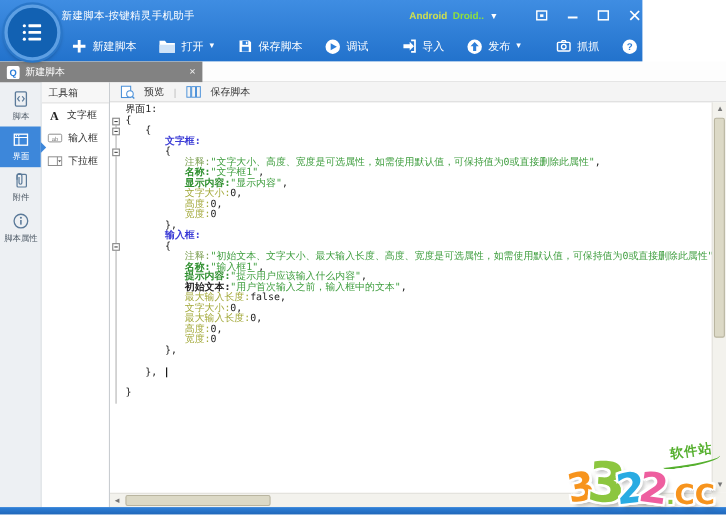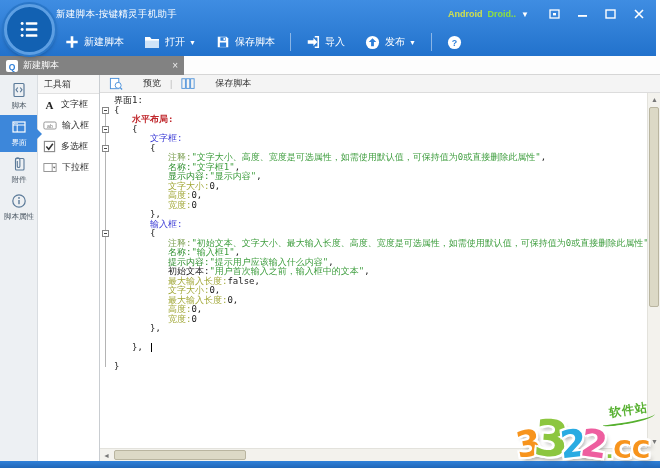--- a/index.html
+++ b/index.html
@@ -1,27 +1,27 @@
 <!DOCTYPE html>
 <html><head>
 <meta charset="utf-8">
 <style>
   html,body{margin:0;padding:0;background:#fff;}
   .window{position:relative;width:660px;height:468px;overflow:hidden;
     font-family:"Liberation Sans","DejaVu Sans",sans-serif;background:#fff;}
 
   
-  .header{position:absolute;left:0;top:0;width:656px;height:56px;
+  .header{position:absolute;left:0;top:0;width:584px;height:56px;
     background:linear-gradient(#3f8de2,#2272cc);}
   .titlebar{position:absolute;left:0;top:0;right:0;height:28px;display:flex;align-items:center;}
   .menu-button{position:absolute;left:4px;top:4px;width:45px;height:45px;border-radius:50%;
     background:#1261b2;border:3px solid #5d9fe3;box-shadow:0 0 0 2px #2a77c9,0 2px 4px rgba(0,0,0,.35);
     display:flex;align-items:center;justify-content:center;z-index:12;cursor:pointer;}
   .win-title{margin-left:56px;color:#fff;font-size:9.5px;letter-spacing:.3px;}
-  .title-right{margin-left:auto;display:flex;align-items:center;gap:10px;padding-right:10px;}
+  .title-right{margin-left:auto;display:flex;align-items:center;gap:24px;padding-right:0;}
   .device{display:flex;align-items:center;gap:5px;font-size:9px;font-weight:bold;cursor:pointer;}
   .dev1{color:#cfe04f}.dev2{color:#8ee03f}
   .dev-caret{color:#fff;font-size:8px;}
   .win-controls{display:flex;align-items:center;gap:13px;margin-left:8px;}
   .win-btn{display:flex;align-items:center;justify-content:center;width:15px;height:13px;cursor:pointer;color:#fff;font-size:10px;font-weight:bold;}
 
   .toolbar{position:absolute;left:56px;top:28px;right:0;height:28px;display:flex;align-items:center;gap:2px;}
   .tb-btn{display:flex;align-items:center;gap:5px;padding:0 9px;height:24px;background:none;border:0;
     color:#fff;font-size:10px;font-family:inherit;cursor:pointer;white-space:nowrap;}
   .tb-caret{font-size:7px;margin-left:-1px;}
@@ -48,37 +48,37 @@
 
   
   .toolbox{width:62px;background:#fff;border-right:1px solid #c9cdd1;box-sizing:border-box;display:flex;flex-direction:column;}
   .toolbox-header{height:18px;line-height:18px;padding-left:6px;font-size:9px;color:#333;background:#f7f7f7;border-bottom:1px solid #e1e1e1;}
   .tool-item{display:flex;align-items:center;gap:5px;height:21px;padding-left:5px;cursor:pointer;}
   .tool-label{font-size:9px;color:#333;white-space:nowrap;}
 
   
   .editor{position:relative;flex:1;display:flex;flex-direction:column;background:#fff;min-width:0;}
   .editor-strip{height:18px;background:#f4f4f4;border-bottom:1px solid #dcdcdc;display:flex;align-items:center;padding-left:6px;gap:4px;box-sizing:border-box;}
-  .strip-btn{display:flex;align-items:center;gap:20px;font-size:9px;color:#333;cursor:pointer;padding:0 3px;}
+  .strip-btn{display:flex;align-items:center;gap:8px;font-size:9px;color:#333;cursor:pointer;padding:0 3px;}
   .strip-sep{color:#bbb;font-size:9px;margin:0 2px;}
 
   .code{position:relative;flex:1;overflow:hidden;padding-top:3px;margin-right:13px;
     font-family:"DejaVu Sans Mono","Liberation Mono",monospace;font-size:9px;line-height:9.5px;cursor:text;}
   .code-line{position:relative;height:9.5px;white-space:nowrap;}
   .fold-line{position:absolute;left:5px;top:17px;height:257px;border-left:1px solid #b4b4b4;}
   .fold-box{position:absolute;left:2px;top:1px;width:7px;height:7px;background:#fff;border:1px solid #868686;box-sizing:border-box;cursor:pointer;z-index:2;}
   .fold-box::after{content:"";position:absolute;left:1px;top:2px;width:3px;border-top:1px solid #444;}
   .cursor{display:inline-block;width:1px;height:9px;background:#000;margin-left:8px;vertical-align:middle;}
 
   .tk-p{color:#222}
   .tk-red{color:#c0282d;font-weight:bold}
-  .tk-blue{color:#3b3bd6;font-weight:normal}
+  .tk-blue{color:#3b3bd6;font-weight:bold}
   .tk-labc{color:#7da053}
-  .tk-labg{color:#2f8f2f;font-weight:normal}
-  .tk-labd{color:#222;font-weight:normal}
+  .tk-labg{color:#2f8f2f;font-weight:bold}
+  .tk-labd{color:#222;font-weight:bold}
   .tk-labo{color:#a2a838}
   .tk-str{color:#3f9e3f}
   .tk-num{color:#222}
   .tk-bool{color:#222;font-weight:normal}
 
   
   .vscroll{position:absolute;top:18px;right:0;bottom:13px;width:13px;background:#f3f2ed;border-left:1px solid #e3e2dc;box-sizing:border-box;}
   .vthumb{position:absolute;left:1px;right:1px;top:14px;height:198px;background:#dcd9c6;border:1px solid #b9b5a0;border-radius:2px;cursor:pointer;}
   .hscroll{position:absolute;left:0;right:13px;bottom:0;height:13px;background:#f3f2ed;border-top:1px solid #e3e2dc;box-sizing:border-box;}
   .hthumb{position:absolute;top:1px;bottom:1px;left:14px;width:130px;background:#dcd9c6;border:1px solid #b9b5a0;border-radius:2px;cursor:pointer;}
@@ -189,20 +189,29 @@
           <span class="icon">
             <svg width="14" height="14" viewBox="0 0 16 16">
               <path fill="#fff" d="M2 2h10l2 2v10H2z"></path>
               <rect x="5" y="2.6" width="6" height="4" fill="#2e7fd9"></rect>
               <rect x="8.6" y="3.3" width="1.6" height="2.6" fill="#fff"></rect>
               <rect x="4.4" y="8.6" width="7.2" height="5" fill="#2e7fd9"></rect>
             </svg>
           </span>
           <span>保存脚本</span>
         </button>
+        <button class="tb-btn">
+          <span class="icon">
+            <svg width="15" height="15" viewBox="0 0 16 16">
+              <circle cx="8" cy="8" r="7" fill="#fff"></circle>
+              <path d="M6 4.5L12 8l-6 3.5z" fill="#2e7fd9"></path>
+            </svg>
+          </span>
+          <span>调试</span>
+        </button>
         <span class="tb-sep"></span>
         <button class="tb-btn">
           <span class="icon">
             <svg width="14" height="14" viewBox="0 0 16 16">
               <path fill="none" stroke="#fff" stroke-width="1.8" d="M10 2h4v12h-4"></path>
               <path fill="#fff" d="M8.5 3.5l4.5 4.5-4.5 4.5V10H2V6h6.5z"></path>
             </svg>
           </span>
           <span>导入</span>
         </button>
@@ -210,20 +219,30 @@
           <span class="icon">
             <svg width="15" height="15" viewBox="0 0 16 16">
               <circle cx="8" cy="8" r="7" fill="#fff"></circle>
               <path fill="#2e7fd9" d="M8 3.5l4 4H9.5V12h-3V7.5H4z"></path>
             </svg>
           </span>
           <span>发布</span>
           <span class="tb-caret">▼</span>
         </button>
         <span class="tb-sep"></span>
+        <button class="tb-btn">
+          <span class="icon">
+            <svg width="15" height="14" viewBox="0 0 16 16">
+              <rect x="1.5" y="4" width="13" height="9" rx="1" fill="none" stroke="#fff" stroke-width="1.5"></rect>
+              <path d="M5.5 4l1-1.8h3l1 1.8" fill="none" stroke="#fff" stroke-width="1.3"></path>
+              <circle cx="8" cy="8.5" r="2.4" fill="none" stroke="#fff" stroke-width="1.4"></circle>
+            </svg>
+          </span>
+          <span>抓抓</span>
+        </button>
         <button class="tb-btn">
           <span class="icon">
             <svg width="15" height="15" viewBox="0 0 16 16">
               <circle cx="8" cy="8" r="7" fill="#fff"></circle>
               <text x="8" y="11.5" text-anchor="middle" font-size="9.5" font-weight="bold" fill="#2e7fd9" font-family="Liberation Sans,sans-serif">?</text>
             </svg>
           </span>
         </button>
       </div>
   </div>
@@ -299,29 +318,20 @@
             <span class="icon">
               <svg width="14" height="13" viewBox="0 0 16 14">
                 <rect x="1" y="3" width="14" height="8" rx="1.5" fill="none" stroke="#8a8a8a"></rect>
                 <text x="8" y="9.6" text-anchor="middle" font-size="6" fill="#777" font-family="Liberation Sans,sans-serif">ab</text>
               </svg>
             </span>
             <span class="tool-label">输入框</span>
           </div>
           <div class="tool-item">
             <span class="icon">
-              <svg width="13" height="13" viewBox="0 0 14 14">
-                <rect x="1.5" y="1.5" width="11" height="11" fill="none" stroke="#8a8a8a" stroke-width="1.2"></rect>
-                <path d="M3.6 7l2.6 3 4.4-6" stroke="#333" stroke-width="1.6" fill="none"></path>
-              </svg>
-            </span>
-            <span class="tool-label">多选框</span>
-          </div>
-          <div class="tool-item">
-            <span class="icon">
               <svg width="14" height="13" viewBox="0 0 16 14">
                 <rect x="1" y="2.5" width="14" height="9" fill="none" stroke="#8a8a8a"></rect>
                 <path d="M10.5 2.5v9" stroke="#8a8a8a"></path>
                 <path d="M11.2 6l1.6 2.2L14.4 6z" fill="#555"></path>
               </svg>
             </span>
             <span class="tool-label">下拉框</span>
           </div>
         </div>
     </div>
@@ -347,21 +357,20 @@
                 <rect x="11" y="2" width="4" height="11" fill="none" stroke="#4a90d9"></rect>
               </svg>
           </span>
           <span>保存脚本</span>
         </span>
       </div>
 
       <div class="code" id="code">
           <div class="code-line" style="padding-left: 14px;"><span class="tk-p">界面1:</span></div>
           <div class="code-line" style="padding-left: 14px;"><span class="fold-box"></span><span class="tk-p">{</span></div>
-          <div class="code-line" style="padding-left: 32px;"><span class="tk-red">水平布局:</span></div>
           <div class="code-line" style="padding-left: 32px;"><span class="fold-box"></span><span class="tk-p">{</span></div>
           <div class="code-line" style="padding-left: 50px;"><span class="tk-blue">文字框:</span></div>
           <div class="code-line" style="padding-left: 50px;"><span class="fold-box"></span><span class="tk-p">{</span></div>
           <div class="code-line" style="padding-left: 68px;"><span class="tk-labc">注释:</span><span class="tk-str">"文字大小、高度、宽度是可选属性，如需使用默认值，可保持值为0或直接删除此属性"</span><span class="tk-p">,</span></div>
           <div class="code-line" style="padding-left: 68px;"><span class="tk-labg">名称:</span><span class="tk-str">"文字框1"</span><span class="tk-p">,</span></div>
           <div class="code-line" style="padding-left: 68px;"><span class="tk-labg">显示内容:</span><span class="tk-str">"显示内容"</span><span class="tk-p">,</span></div>
           <div class="code-line" style="padding-left: 68px;"><span class="tk-labo">文字大小:</span><span class="tk-num">0</span><span class="tk-p">,</span></div>
           <div class="code-line" style="padding-left: 68px;"><span class="tk-labo">高度:</span><span class="tk-num">0</span><span class="tk-p">,</span></div>
           <div class="code-line" style="padding-left: 68px;"><span class="tk-labo">宽度:</span><span class="tk-num">0</span></div>
           <div class="code-line" style="padding-left: 50px;"><span class="tk-p">},</span></div>

